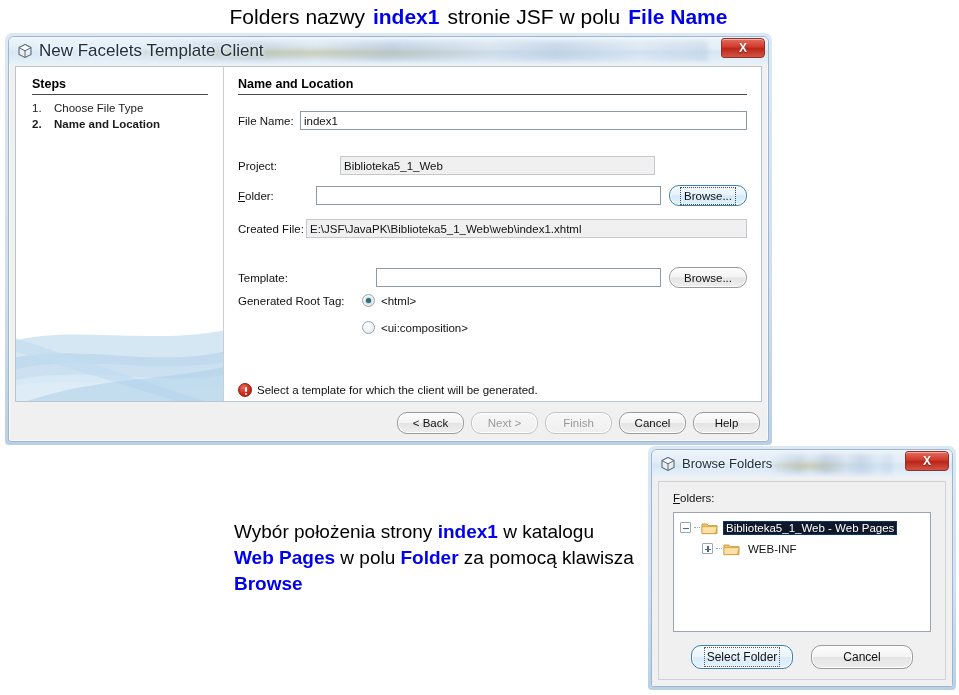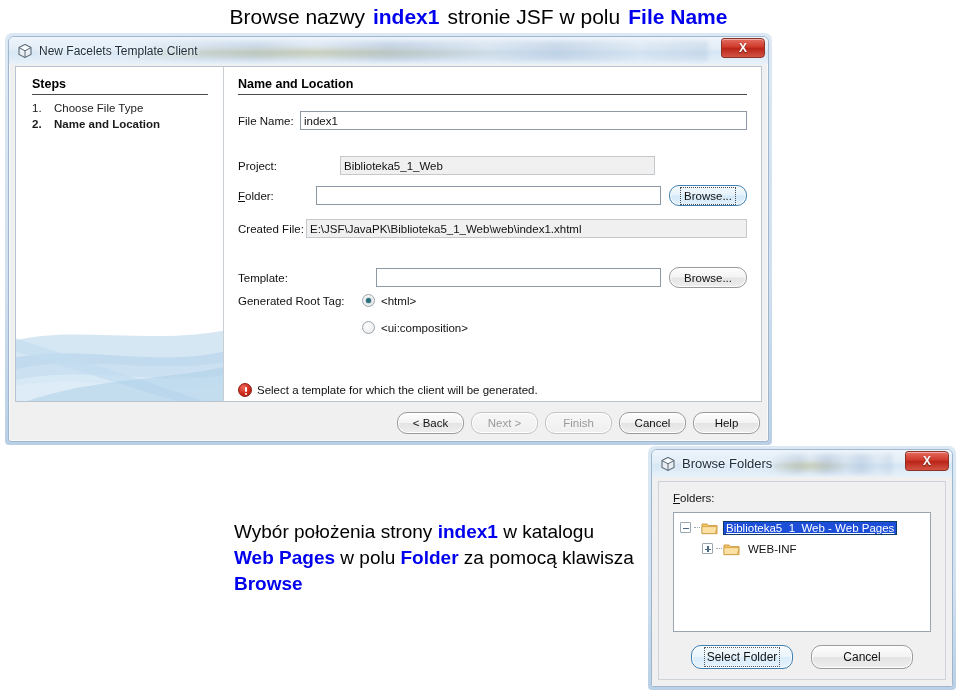--- a/index.html
+++ b/index.html
@@ -48,21 +48,21 @@
     content:""; position:absolute; left:120px; right:60px; top:4px; bottom:3px;
     background:
       radial-gradient(ellipse at 30% 60%, rgba(180,160,60,.30) 0 6%, transparent 40%),
       linear-gradient(90deg, rgba(120,150,190,.00) 0%, rgba(120,150,190,.22) 22%,
         rgba(120,150,190,.05) 32%, rgba(110,140,185,.26) 45%, rgba(110,140,185,.08) 62%,
         rgba(120,150,190,.25) 74%, rgba(120,150,190,.05) 88%, rgba(120,150,190,.18) 100%);
     filter:blur(2.2px); pointer-events:none;
   }
   .title-icon { width:16px; height:16px; margin-right:6px; flex:0 0 auto; position:relative; z-index:2;}
   .title-text {
-    font-size:12px; color:#203040; white-space:nowrap; position:relative; z-index:2;
+    font-size:17px; color:#203040; white-space:nowrap; position:relative; z-index:2;
     text-shadow:0 0 3px rgba(255,255,255,.9), 0 0 6px rgba(255,255,255,.8);
   }
   .close-btn {
     position:absolute; right:3px; top:1px; width:44px; height:20px;
     border-radius:3px 4px 4px 3px;
     background:linear-gradient(180deg,#e46c60 0%,#cf3a2b 45%,#b92518 52%,#d35344 100%);
     border:1px solid #8d3227;
     box-shadow:0 1px 0 rgba(255,255,255,.45) inset;
     display:flex; align-items:center; justify-content:center;
     color:#fff; font-size:12px; font-weight:bold; z-index:3;
@@ -193,31 +193,31 @@
   }
   .expander::before{
     content:""; position:absolute; left:2px; top:4.5px; width:6px; height:1.5px; background:#4a6a86;
   }
   .expander.plus::after{
     content:""; position:absolute; left:4.2px; top:2px; width:1.5px; height:6px; background:#4a6a86;
   }
   .dashes { width:6px; flex:0 0 6px; height:1px; border-top:1px dotted #9aa8b4; margin-right:1px;}
   .folder-ico { width:17px; height:14px; flex:0 0 17px; margin-right:6px; position:relative; }
   .tlabel { white-space:nowrap; padding:0 2px; }
-  .tlabel.sel { background:#1d4ed8; color:#fff; outline:1px solid #0a3a6a;text-decoration:underline; }
+  .tlabel.sel { background:#0f172a; color:#fff; outline:1px solid #0a3a6a; }
 
   .bf-footer { position:absolute; left:0; right:0; bottom:10px; display:flex;
     justify-content:center; gap:18px; }
   .bf-footer .btn { min-width:102px; height:24px; font-size:12px; }
 </style>
 </head>
 <body>
 
 <div class="slide-title">
-  <span class="n">Browse nazwy</span>
+  <span class="n">Folders nazwy</span>
   <span class="b">index1</span>
   <span class="n">stronie JSF w polu</span>
   <span class="b">File Name</span>
 </div>
 
 <div class="win-frame-outer" id="wizard-outer"></div>
 <div class="win-dialog" id="wizard">
 
   <div class="titlebar">
     <span class="title-icon">

